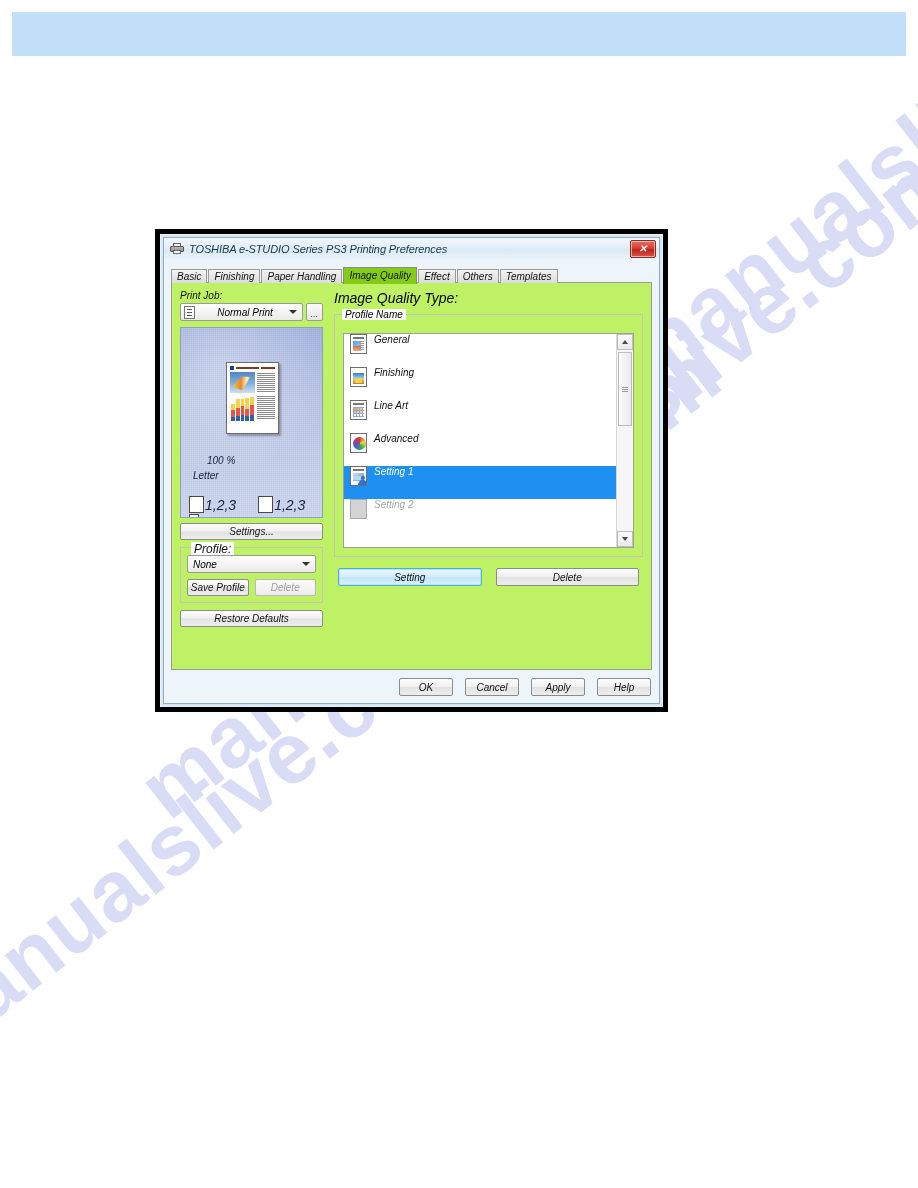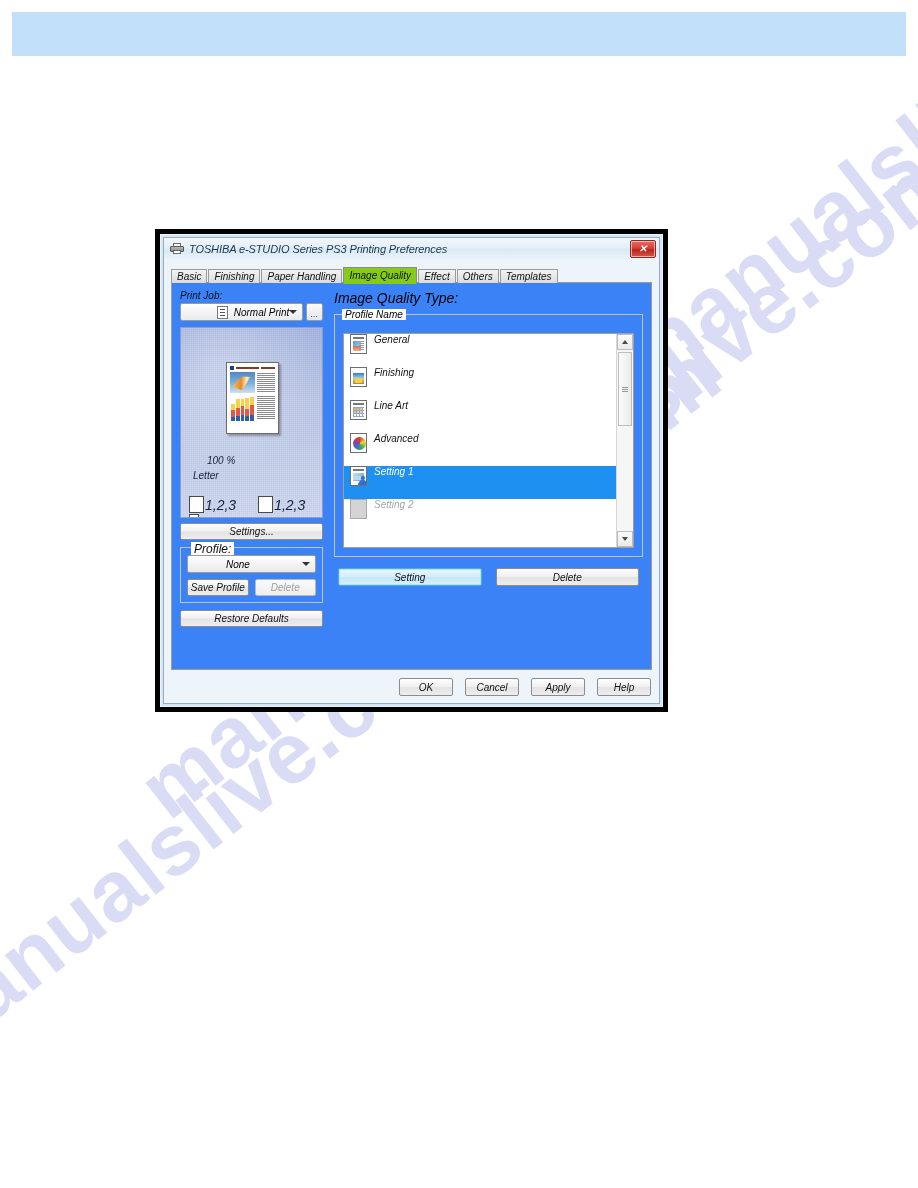--- a/index.html
+++ b/index.html
@@ -153,21 +153,21 @@
     border-color: #8a8a8a;
     position: relative;
     z-index: 4;
     margin-bottom: -1px;
   }
 
   
   .tabpage {
     position: absolute;
     left: 7px; top: 44px; right: 7px; bottom: 33px;
-    background: #3b82f6;
+    background: #bef264;
     border: 1px solid #9a9a9a;
     box-sizing: border-box;
   }
 
   
   .leftcol {
     position: absolute;
     left: 8px; top: 7px;
     width: 143px;
   }
@@ -180,21 +180,20 @@
   .combo {
     height: 18px;
     background: linear-gradient(to bottom,#fefefe,#eaeaea);
     border: 1px solid #9a9a9a;
     border-radius: 2px;
     display: flex;
     align-items: center;
     box-sizing: border-box;
     position: relative;
     font-size: 10px;
-    padding-left: 33px;
   }
   .combo .doc-ico {
     width: 11px; height: 13px;
     background: #fff;
     border: 1px solid #777;
     margin: 0 5px 0 3px;
     box-sizing: border-box;
     position: relative;
     flex: none;
   }

